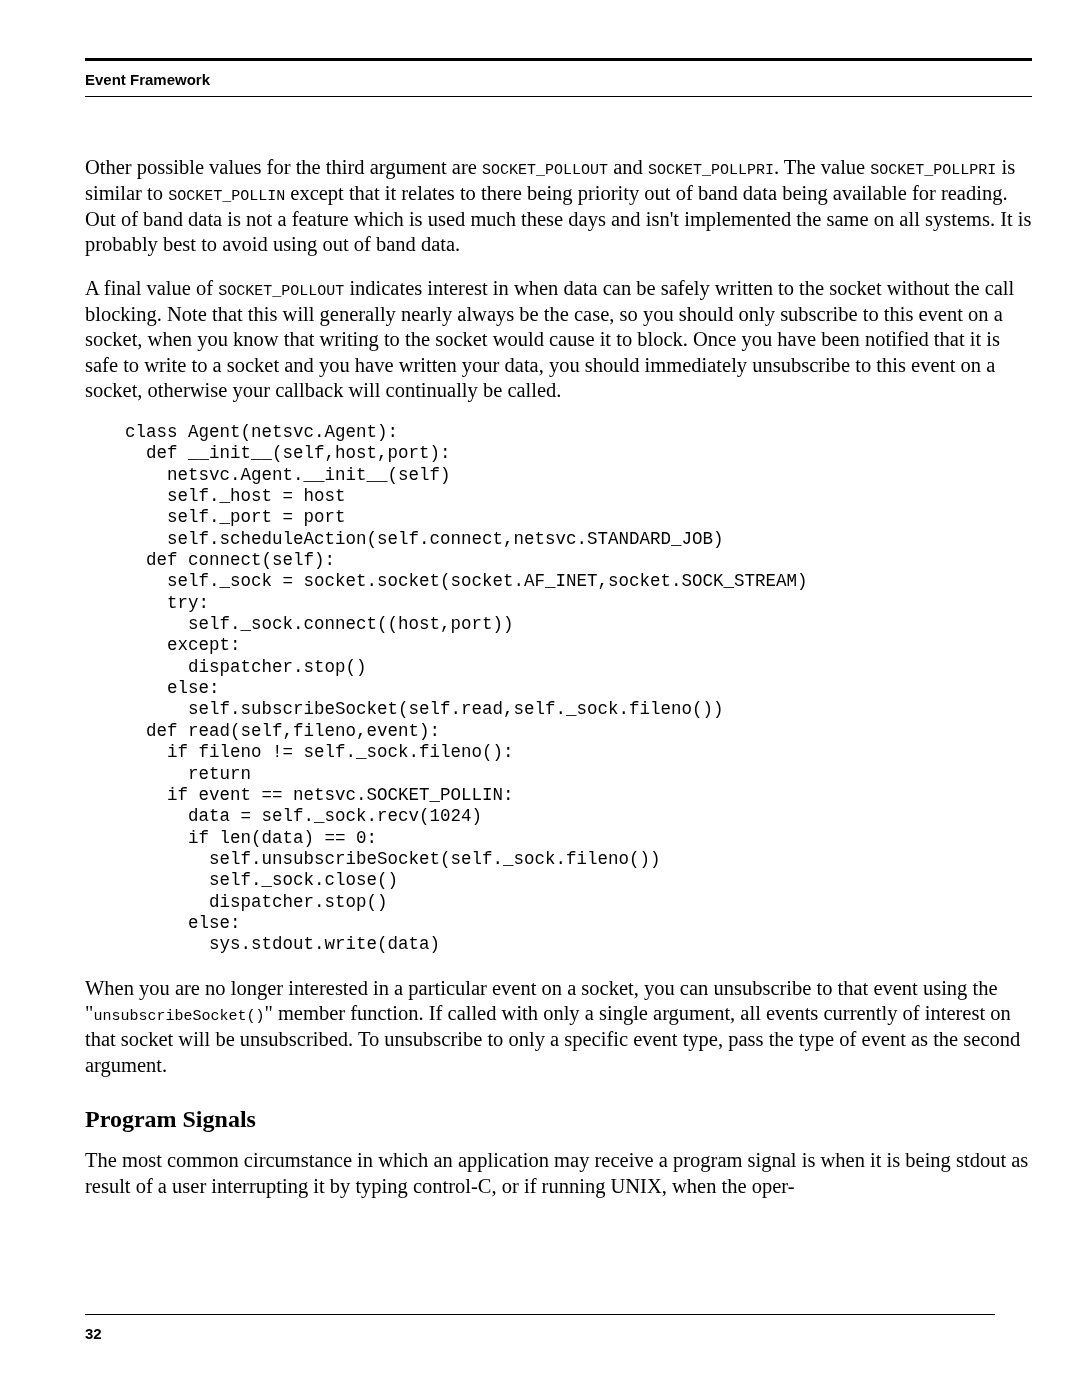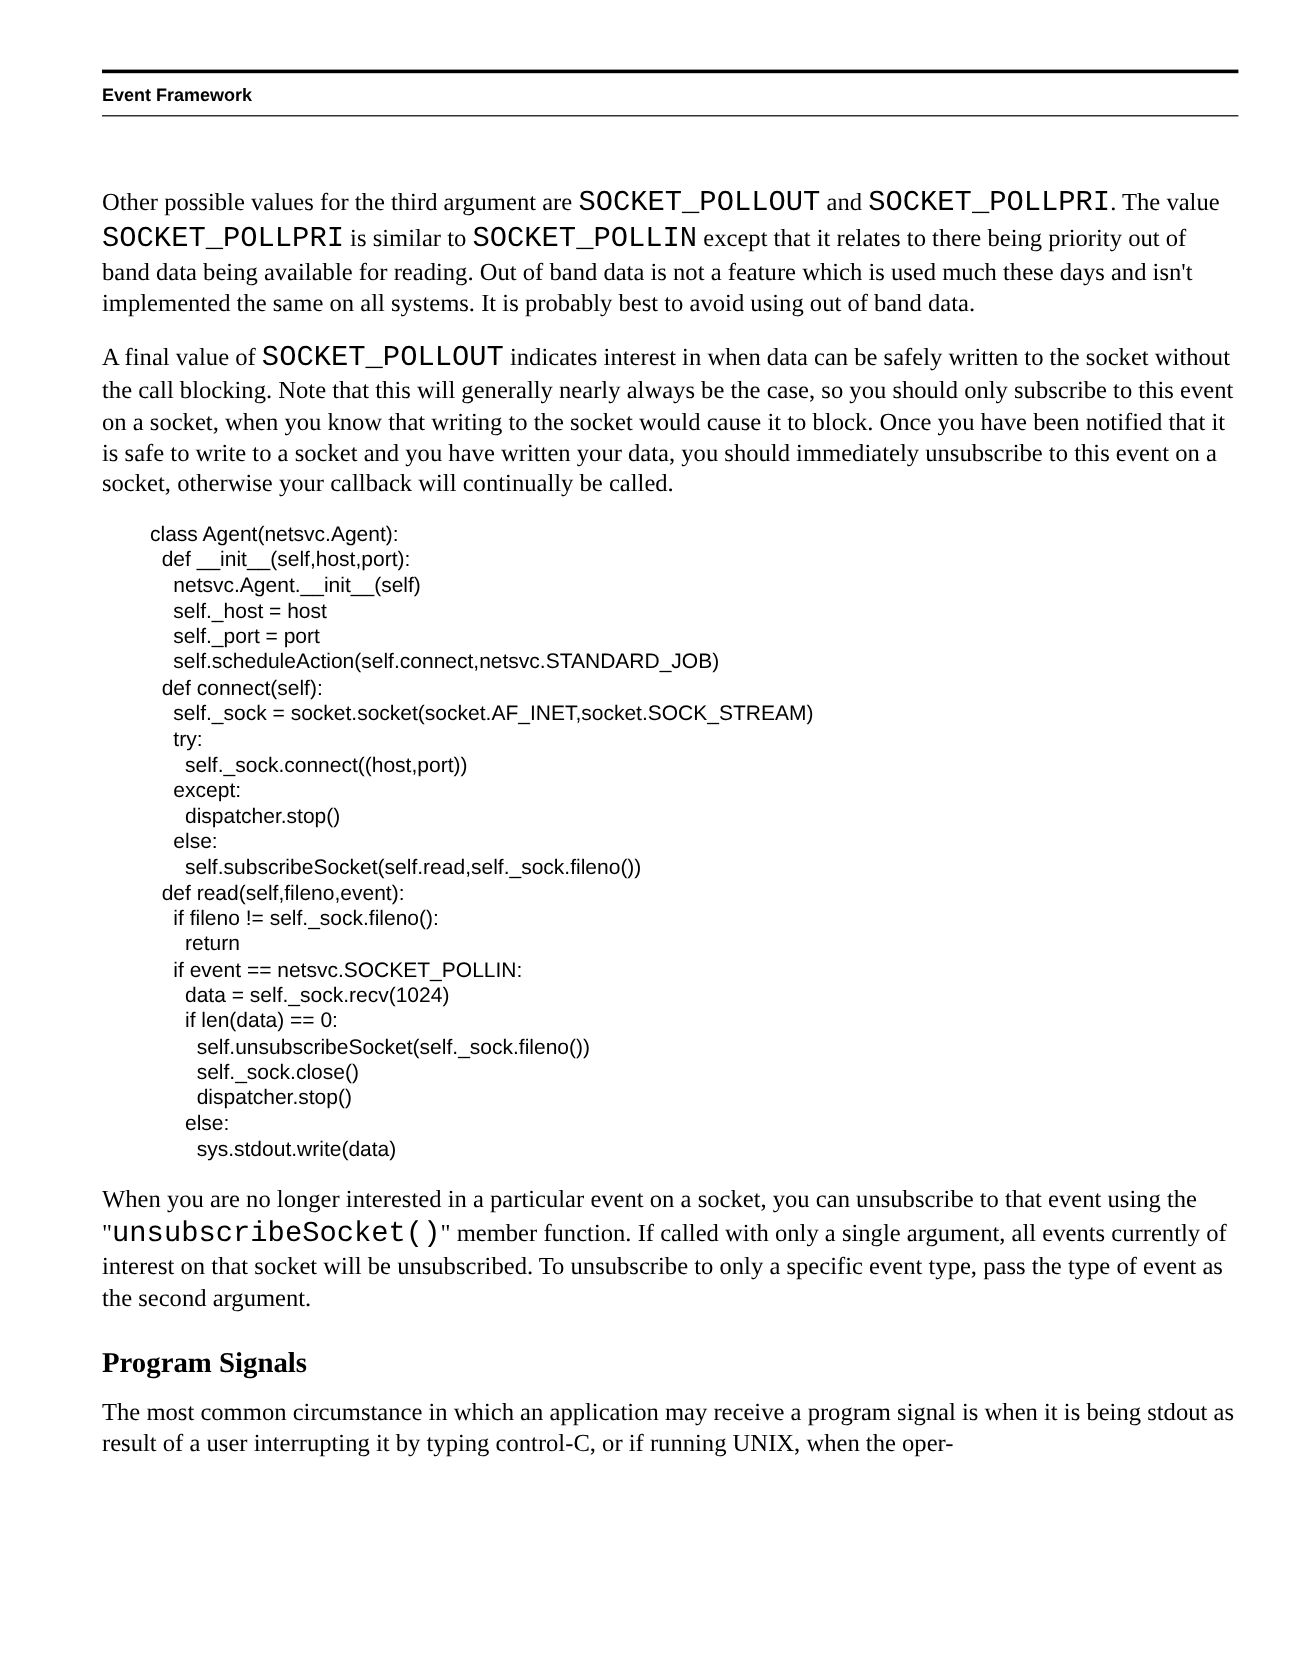--- a/index.html
+++ b/index.html
@@ -32,24 +32,24 @@
   .body-text {
     font-size: 20.5px;
     line-height: 1.25;
     margin-top: 58px;
   }
   .para {
     margin: 0 0 18px 0;
   }
   .mono {
     font-family: "Courier New", Courier, monospace;
-    font-size: 24px;
+    font-size: 15px;
   }
   pre.code {
-    font-family: Liberation Sans, sans-serif;
+    font-family: Liberation Mono, monospace;
     font-size: 17.5px;
     line-height: 1.22;
     white-space: pre;
     margin: 6px 0 20px 40px;
   }
   h2.section {
     font-family: "Times New Roman", Times, serif;
     font-weight: bold;
     font-size: 24px;
     margin: 26px 0 14px 0;
@@ -120,14 +120,18 @@
     </p>
 
     <h2 class="section">Program Signals</h2>
 
     <p class="para">
       <span>The most common circumstance in which an application may receive a program signal is when it is being stdout as result of a user interrupting it by typing control-C, or if running UNIX, when the oper-</span>
     </p>
 
   </div>
 
+  <div class="footer-area">
+    <div class="footer-rule"></div>
+    <div class="page-number">32</div>
+  </div>
 
 </div>
 
 </body></html>

